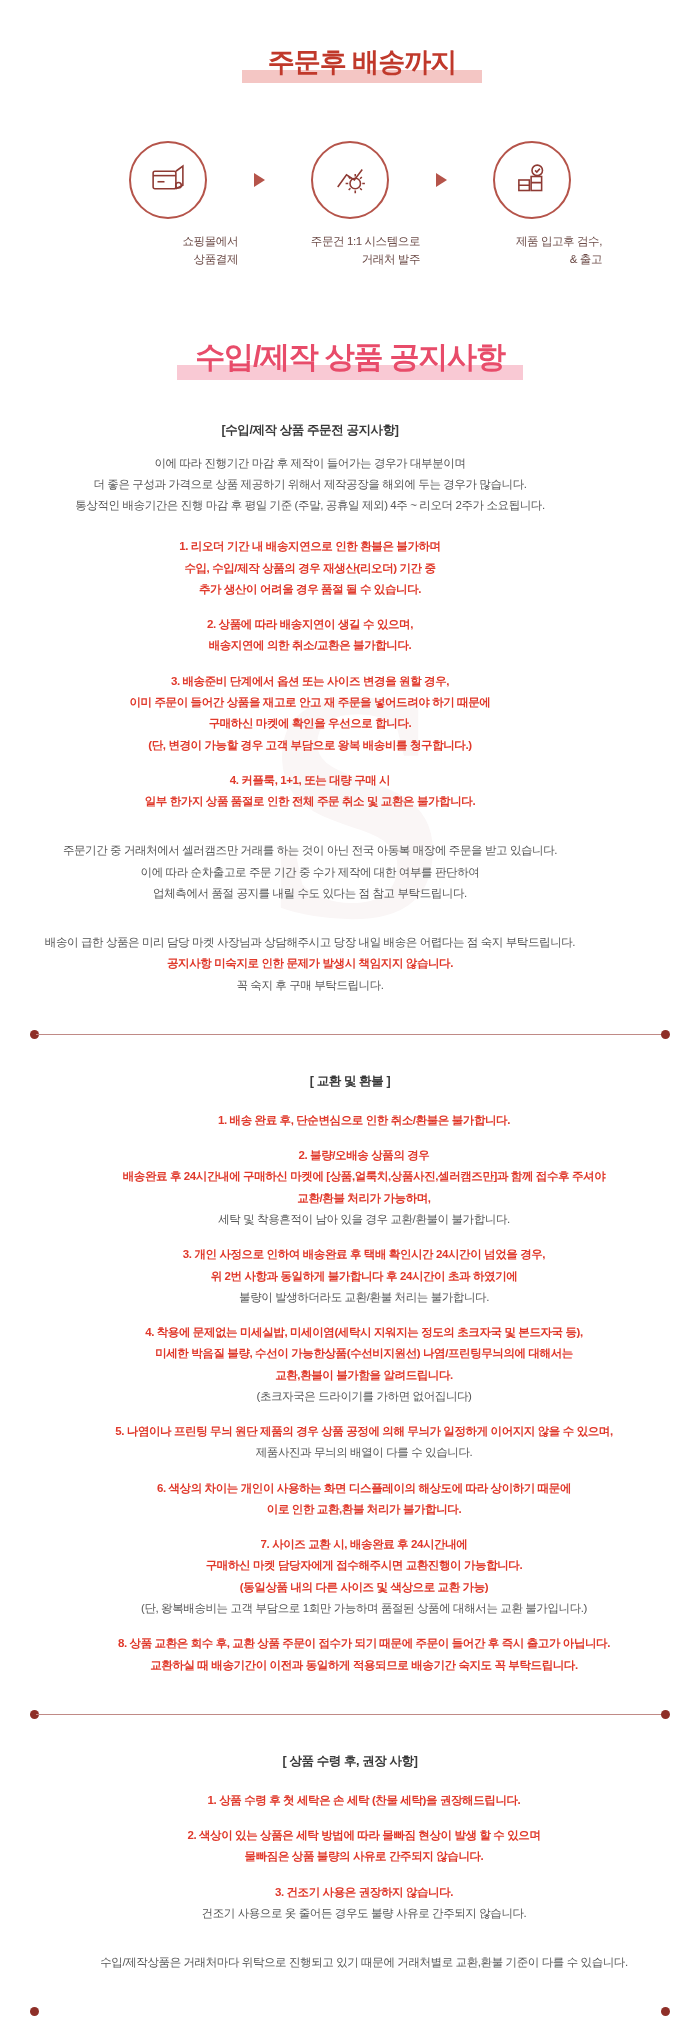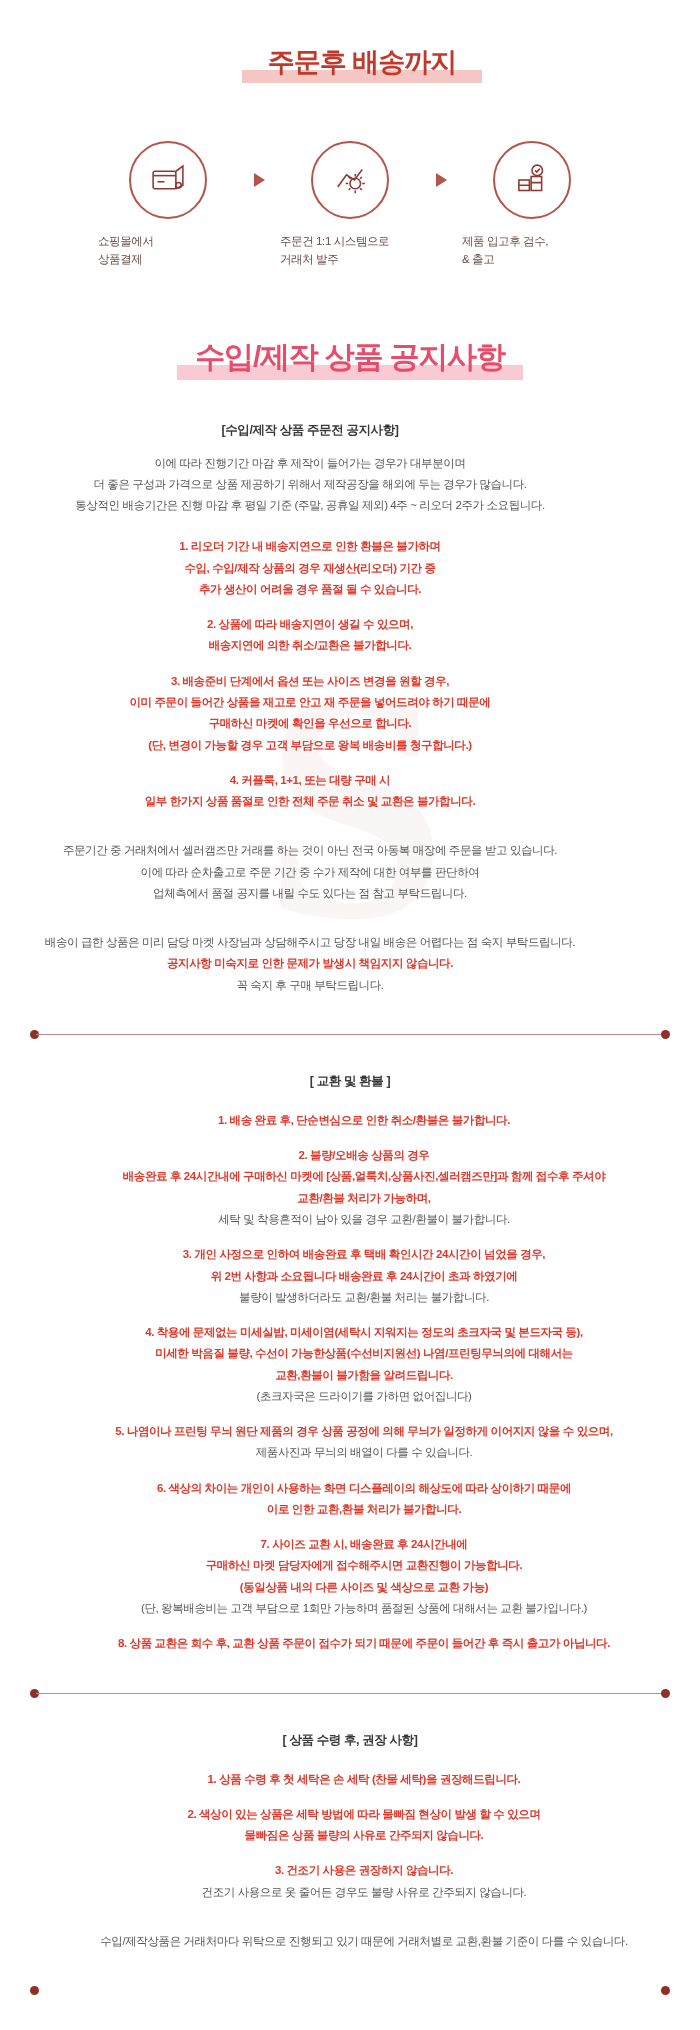--- a/index.html
+++ b/index.html
@@ -63,21 +63,21 @@
   .banner .txt { position: relative; z-index: 1; }
 
   
   .steps {
     margin: 55px auto 0 auto;
     width: 520px;
     display: flex;
     align-items: flex-start;
     justify-content: center;
   }
-  .step { width: 140px; text-align: left; }
+  .step { width: 140px; text-align: right; }
   .circle {
     width: 78px; height: 78px;
     border: 2px solid #b5544a;
     border-radius: 50%;
     margin: 0 auto 14px auto;
     display: flex;
     align-items: center;
     justify-content: center;
     background: #fff;
   }
@@ -290,21 +290,21 @@
       <p class="t red b">1. 배송 완료 후, 단순변심으로 인한 취소/환불은 불가합니다.</p>
 
       <div class="gap-14"></div>
       <p class="t red">2. 불량/오배송 상품의 경우</p>
       <p class="t red b">배송완료 후 24시간내에 구매하신 마켓에 [상품,얼룩치,상품사진,셀러캠즈만]과 함께 접수후 주셔야</p>
       <p class="t red">교환/환불 처리가 가능하며,</p>
       <p class="t">세탁 및 착용흔적이 남아 있을 경우 교환/환불이 불가합니다.</p>
 
       <div class="gap-14"></div>
       <p class="t red">3. 개인 사정으로 인하여 배송완료 후 택배 확인시간 24시간이 넘었을 경우,</p>
-      <p class="t red b">위 2번 사항과 소요됩니다 배송완료 후 24시간이 초과 하였기에</p>
+      <p class="t red b">위 2번 사항과 동일하게 불가합니다 후 24시간이 초과 하였기에</p>
       <p class="t">불량이 발생하더라도 교환/환불 처리는 불가합니다.</p>
 
       <div class="gap-14"></div>
       <p class="t red">4. 착용에 문제없는 미세실밥, 미세이염(세탁시 지워지는 정도의 초크자국 및 본드자국 등),</p>
       <p class="t red b">미세한 박음질 불량, 수선이 가능한상품(수선비지원선) 나염/프린팅무늬의에 대해서는</p>
       <p class="t red b">교환,환불이 불가함을 알려드립니다.</p>
       <p class="t">(초크자국은 드라이기를 가하면 없어집니다)</p>
 
       <div class="gap-14"></div>
       <p class="t red">5. 나염이나 프린팅 무늬 원단 제품의 경우 상품 공정에 의해 무늬가 일정하게 이어지지 않을 수 있으며,</p>
@@ -315,20 +315,21 @@
       <p class="t red">이로 인한 교환,환불 처리가 불가합니다.</p>
 
       <div class="gap-14"></div>
       <p class="t red b">7. 사이즈 교환 시, 배송완료 후 24시간내에</p>
       <p class="t red b">구매하신 마켓 담당자에게 접수해주시면 교환진행이 가능합니다.</p>
       <p class="t red">(동일상품 내의 다른 사이즈 및 색상으로 교환 가능)</p>
       <p class="t">(단, 왕복배송비는 고객 부담으로 1회만 가능하며 품절된 상품에 대해서는 교환 불가입니다.)</p>
 
       <div class="gap-14"></div>
       <p class="t red">8. 상품 교환은 회수 후, 교환 상품 주문이 접수가 되기 때문에 주문이 들어간 후 즉시 출고가 아닙니다.</p>
+      <p class="t red b">교환하실 때 배송기간이 이전과 동일하게 적용되므로 배송기간 숙지도 꼭 부탁드립니다.</p>
     </div>
 
     <div class="divider">
       <span class="dot l"></span>
       <span class="line"></span>
       <span class="dot r"></span>
     </div>
 
     <div class="block list-block">
       <div class="sec-title">[ 상품 수령 후, 권장 사항]</div>

